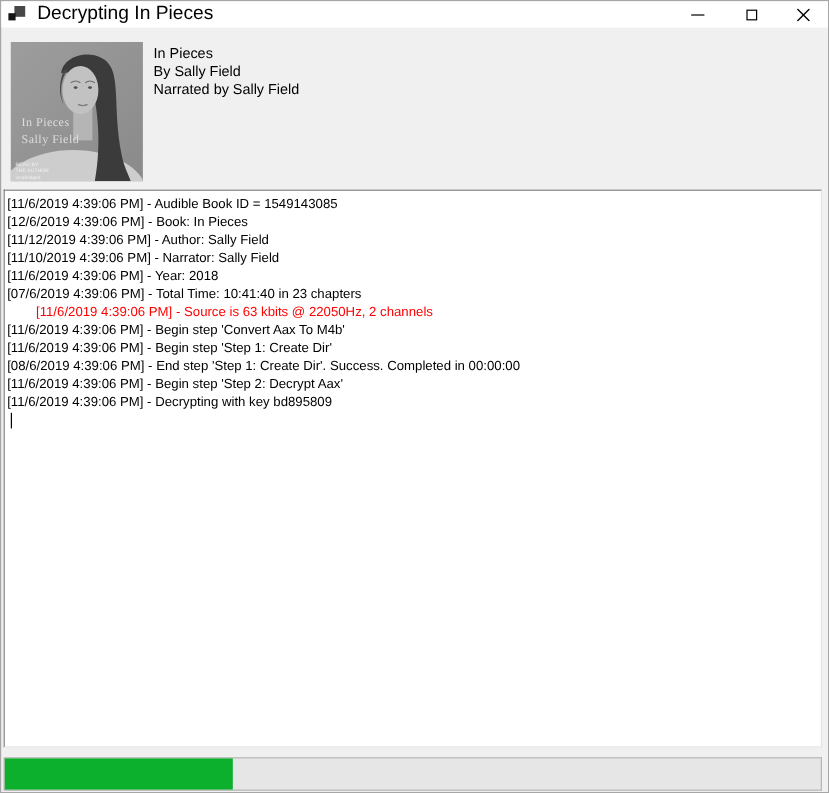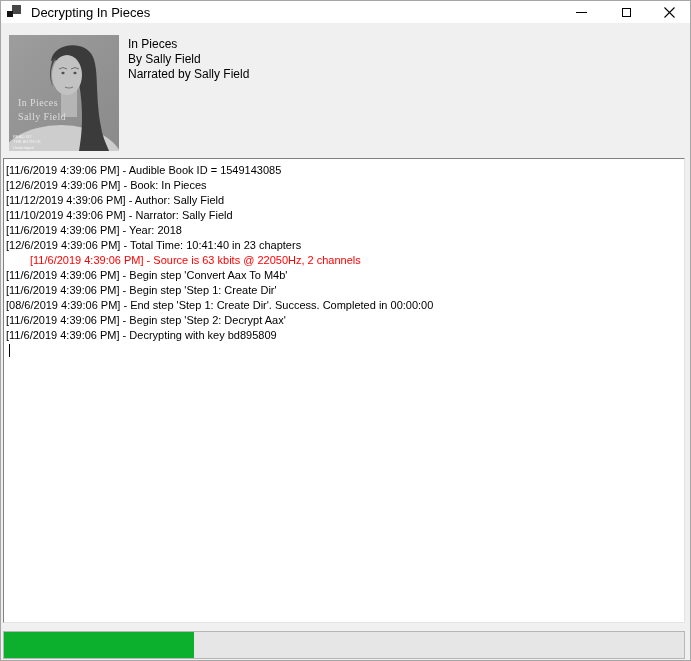--- a/index.html
+++ b/index.html
@@ -15,21 +15,21 @@
 
   
   .titlebar {
     position:absolute; left:0; top:0; width:100%; height:22px;
     background:var(--titlebar-bg,#FFFFFF);
     display:flex; align-items:center;
   }
   .app-icon { width:16px; height:16px; margin:0 8px 0 6px; position:relative; flex:0 0 auto; }
   .app-icon .sq-big   { position:absolute; left:5px; top:1px; width:9px; height:9px; background:#474747; }
   .app-icon .sq-small { position:absolute; left:0px; top:7px; width:6px; height:6px; background:#141414; }
-  .title-text { font-size:13px; color:#000000; white-space:nowrap; }
+  .title-text { font-size:16px; color:#000000; white-space:nowrap; }
 
   .window-controls { position:absolute; right:0; top:0; height:22px; display:flex; }
   .win-btn { width:45px; height:22px; display:flex; align-items:center; justify-content:center; cursor:default; }
   .win-btn:last-child { width:41px; }
   .glyph-min { width:11px; height:1px; background:#000; }
   .glyph-max { width:9px; height:9px; border:1px solid #000; background:transparent; }
   .glyph-close { width:11px; height:11px; display:block; }
   .glyph-close line { stroke:#000; stroke-width:1.1; }
 
   
@@ -146,21 +146,21 @@
     <div>Narrated by Sally Field</div>
   </div>
 
   <div class="log-box">
     <div>
         <div class="log-line">[11/6/2019 4:39:06 PM] - Audible Book ID = 1549143085</div>
         <div class="log-line">[12/6/2019 4:39:06 PM] - Book: In Pieces</div>
         <div class="log-line">[11/12/2019 4:39:06 PM] - Author: Sally Field</div>
         <div class="log-line">[11/10/2019 4:39:06 PM] - Narrator: Sally Field</div>
         <div class="log-line">[11/6/2019 4:39:06 PM] - Year: 2018</div>
-        <div class="log-line">[12/6/2019 4:39:06 PM] - Total Time: 10:41:40 in 23 chapters</div>
+        <div class="log-line">[07/6/2019 4:39:06 PM] - Total Time: 10:41:40 in 23 chapters</div>
         <div class="log-line red">[11/6/2019 4:39:06 PM] - Source is 63 kbits @ 22050Hz, 2 channels</div>
         <div class="log-line">[11/6/2019 4:39:06 PM] - Begin step 'Convert Aax To M4b'</div>
         <div class="log-line">[11/6/2019 4:39:06 PM] - Begin step 'Step 1: Create Dir'</div>
         <div class="log-line">[08/6/2019 4:39:06 PM] - End step 'Step 1: Create Dir'. Success. Completed in 00:00:00</div>
         <div class="log-line">[11/6/2019 4:39:06 PM] - Begin step 'Step 2: Decrypt Aax'</div>
         <div class="log-line">[11/6/2019 4:39:06 PM] - Decrypting with key bd895809</div>
       </div>
     <div class="caret"></div>
   </div>
 

